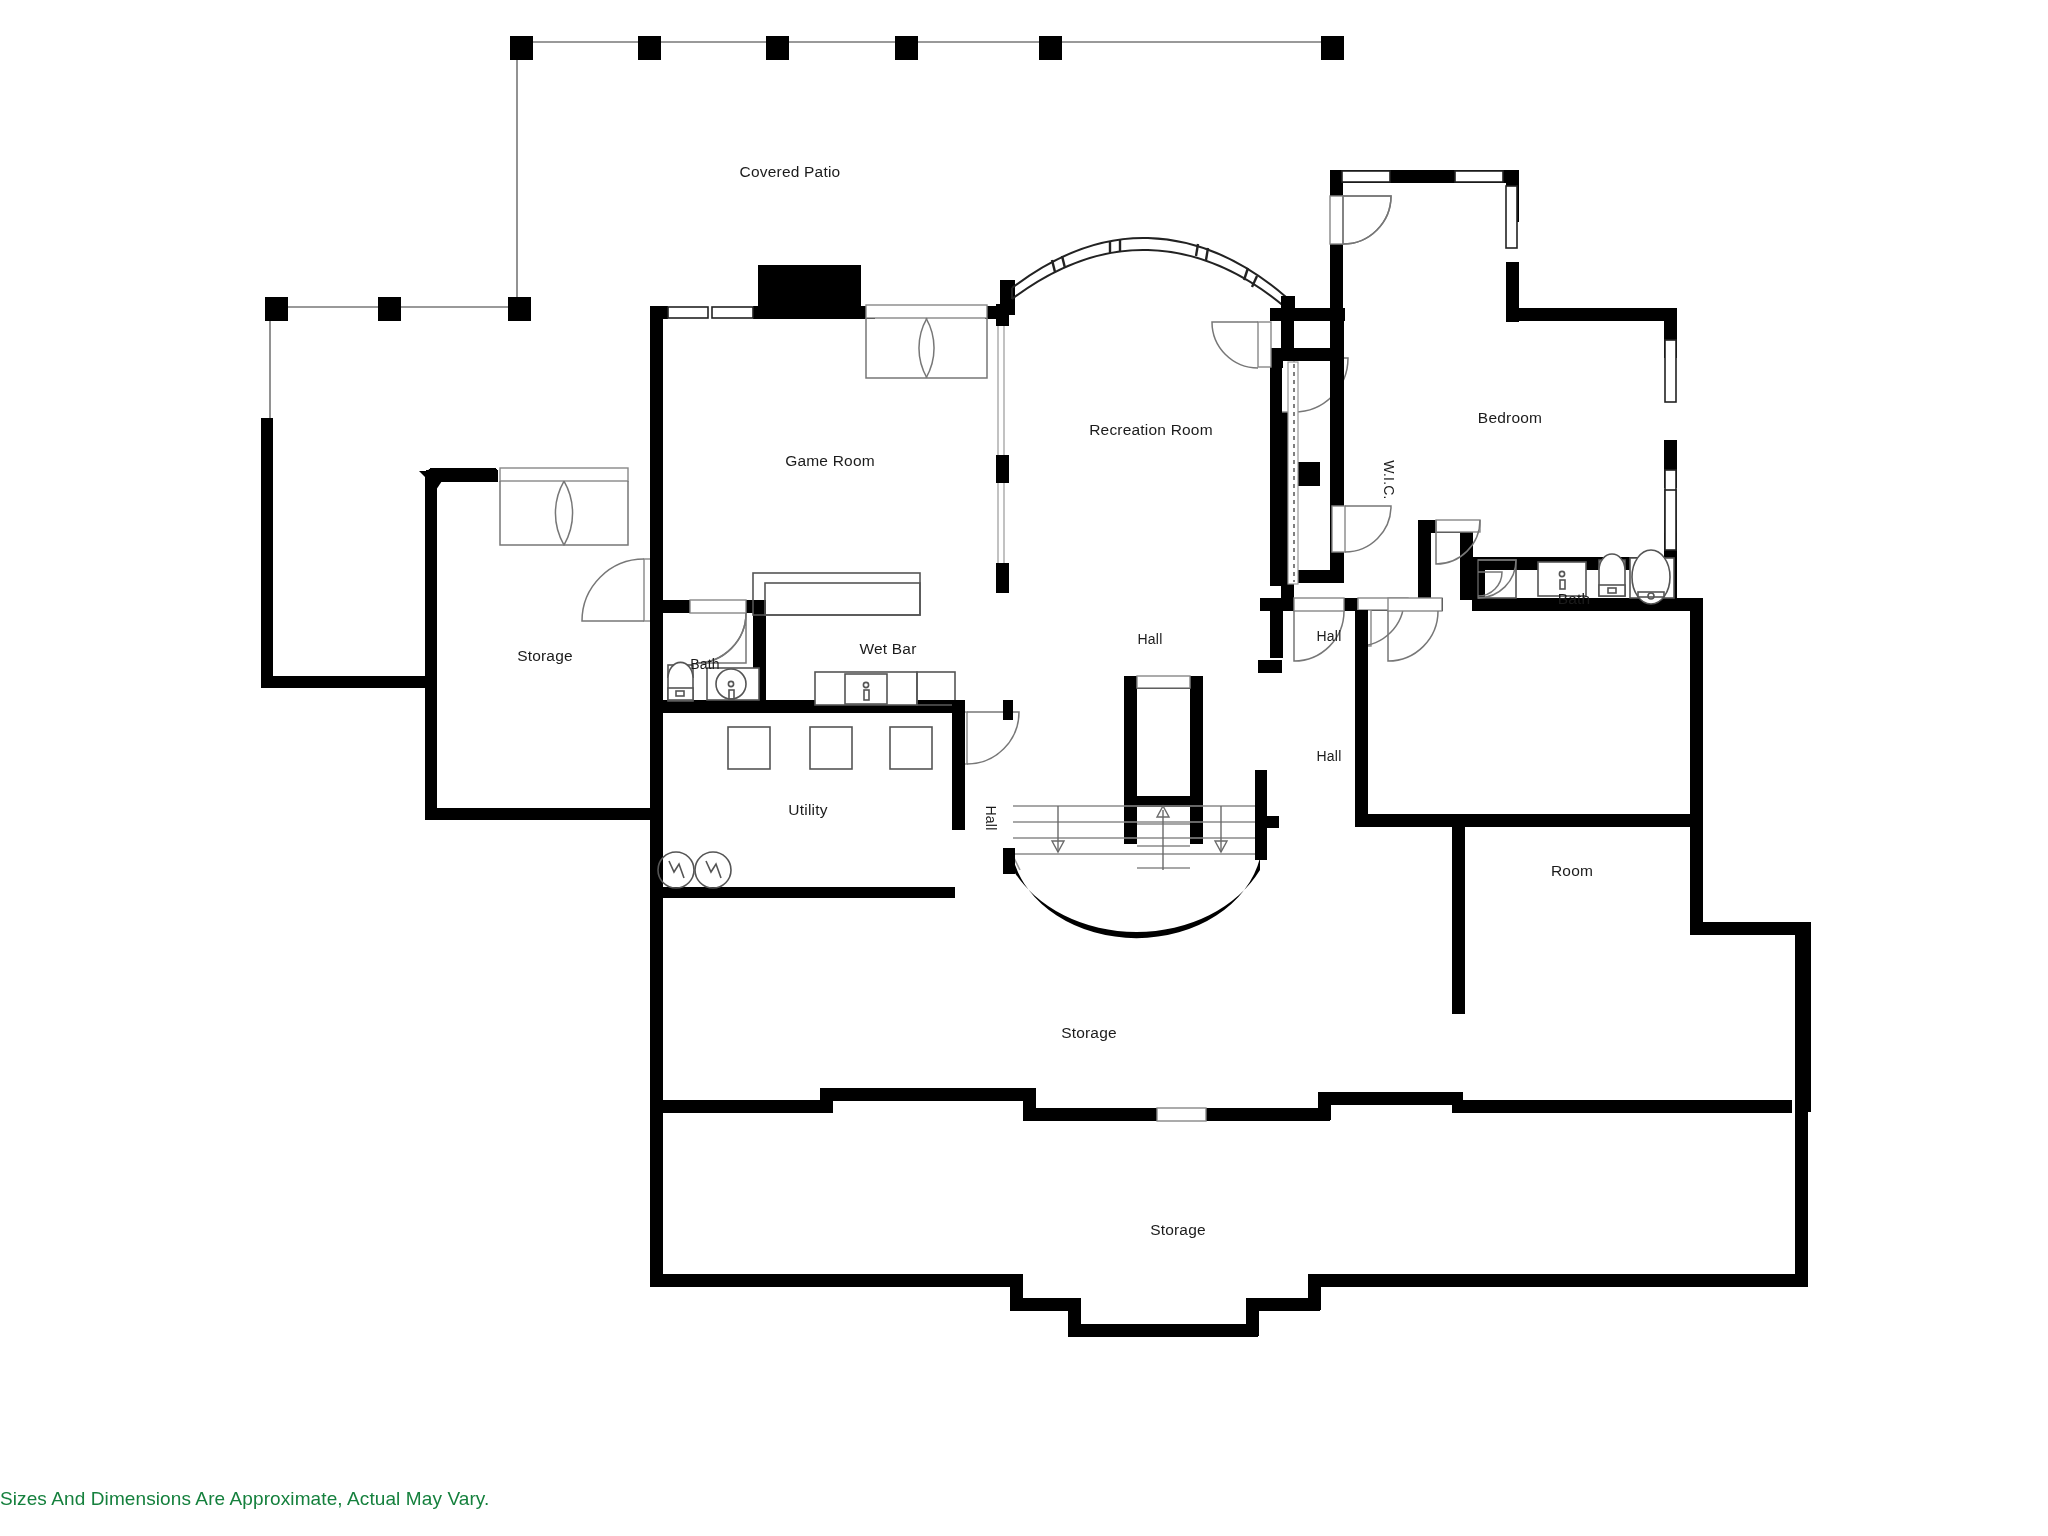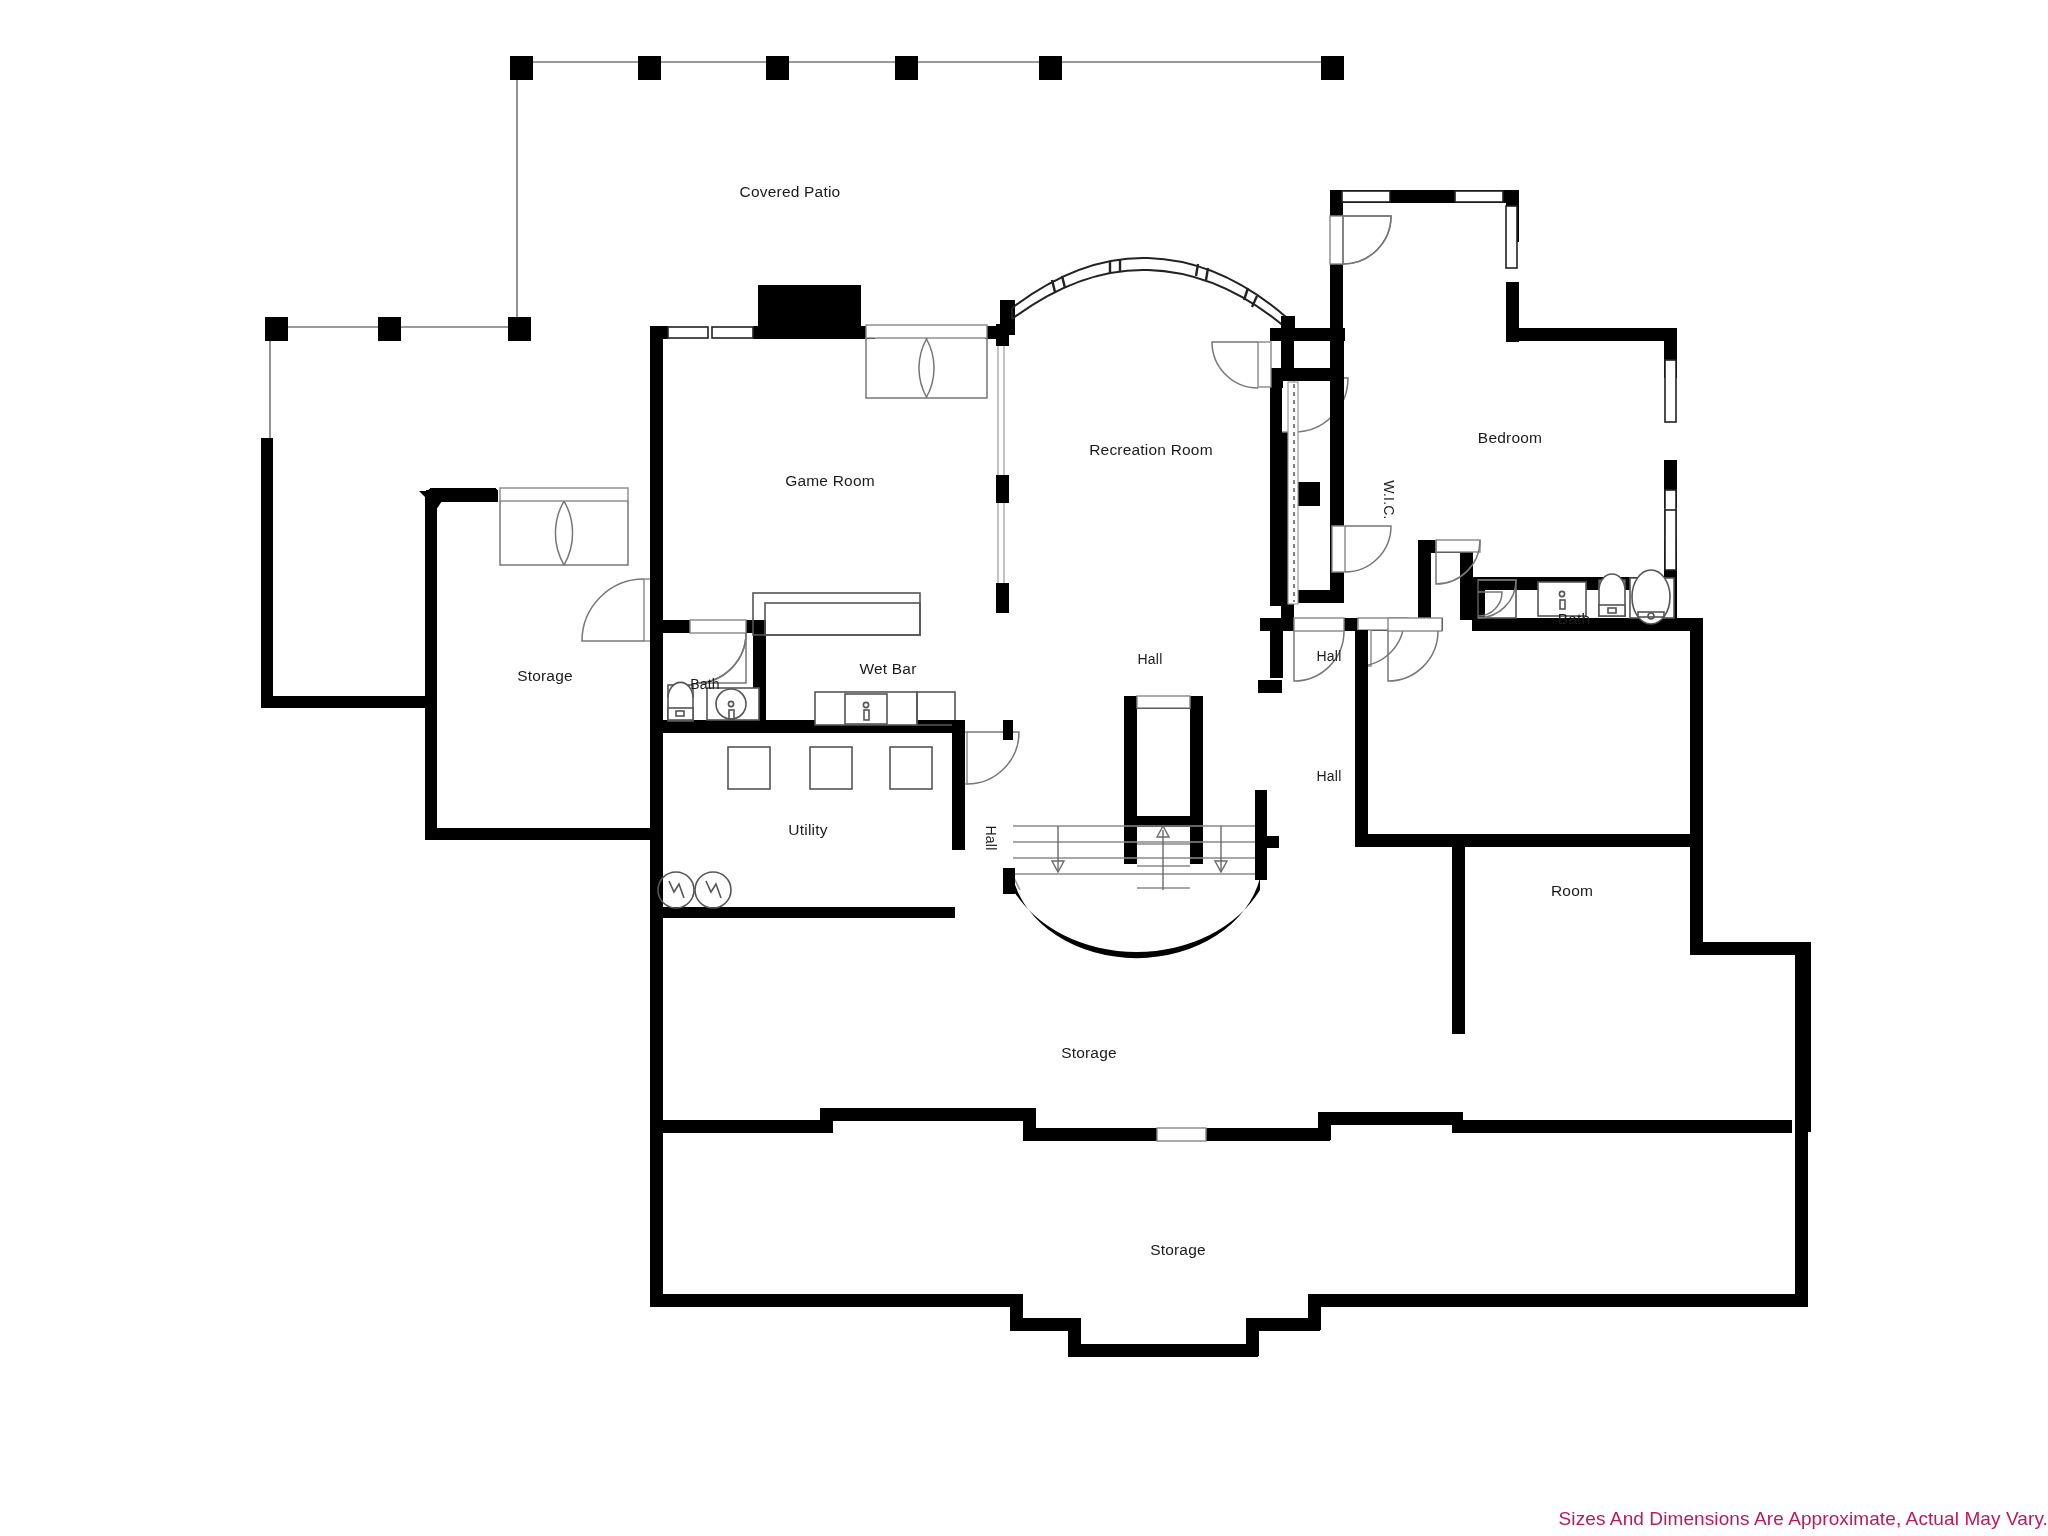--- a/index.html
+++ b/index.html
@@ -10,21 +10,20 @@
   body {
     width: 2048px;
     height: 1536px;
     font-family: "Liberation Sans", sans-serif;
     overflow: hidden;
     position: relative;
   }
   #plan-root {
     position: absolute;
     inset: 0;
-    margin-top: 20px;
   }
   svg#floorplan {
     display: block;
     width: 2048px;
     height: 1536px;
   }
   .wall       { fill: #000000; stroke: none; }
   .wall-thin  { fill: none; stroke: #444444; stroke-width: 1.6; }
   .patio-line { fill: none; stroke: #777777; stroke-width: 1.6; }
   .fixture    { fill: #ffffff; stroke: #555555; stroke-width: 1.6; }
@@ -42,24 +41,24 @@
     text-anchor: middle;
     dominant-baseline: middle;
     letter-spacing: 0.2px;
   }
   .room-label.small { font-size: 14px; }
   .caption {
     position: absolute;
     left: 0;
     right: 0;
     top: 1488px;
-    text-align: right;
+    text-align: left;
     font-family: "Liberation Sans", sans-serif;
     font-size: 19px;
-    color: #be185d;
+    color: #15803d;
     letter-spacing: 0.1px;
   }
 </style>
 </head>
 <body>
 
 <div id="plan-root">
 
   <svg id="floorplan" viewBox="0 0 2048 1536" xmlns="http://www.w3.org/2000/svg">
 

